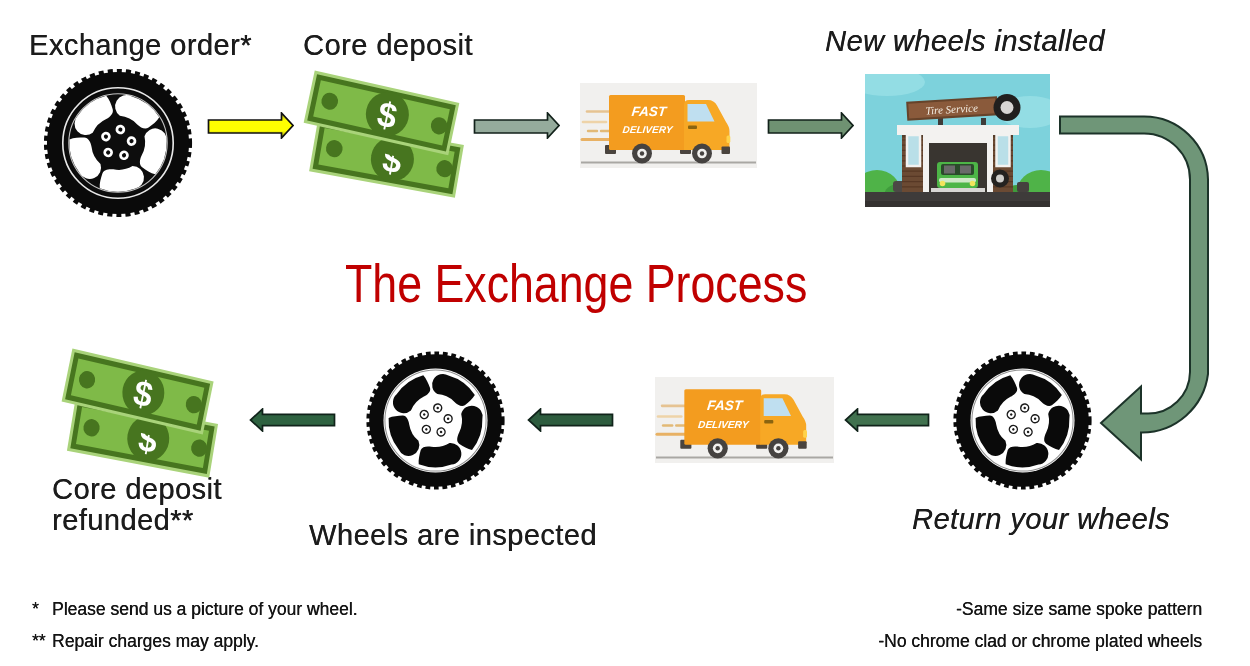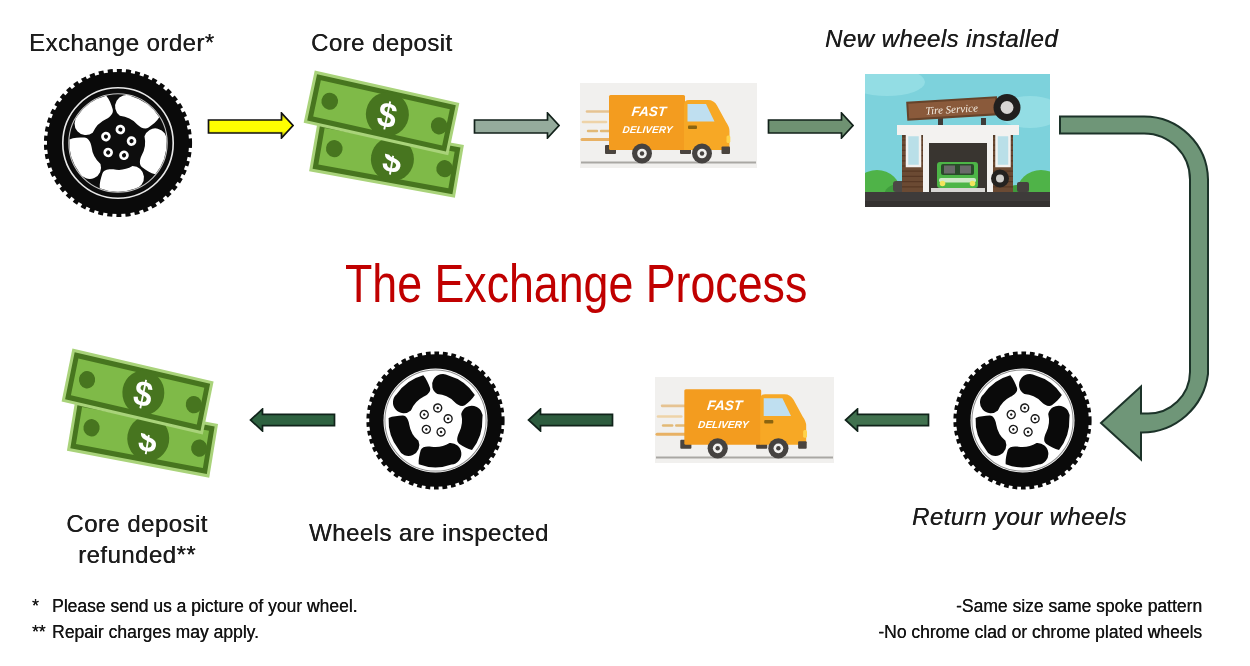--- a/index.html
+++ b/index.html
@@ -1,31 +1,31 @@
 <!DOCTYPE html>
 <html><head>
 <meta charset="utf-8">
 <style>
   html,body{margin:0;padding:0;}
   body{width:1250px;height:666px;background:#ffffff;position:relative;overflow:hidden;
        font-family:"Liberation Sans", sans-serif;}
   .abs{position:absolute;}
-  .lbl{position:absolute;color:#1c1c1c;font-size:24px;line-height:1.15;white-space:nowrap;letter-spacing:0.45px;text-shadow:0.35px 0 0 #1c1c1c;}
-  .fnote{position:absolute;color:#141414;font-size:17.5px;line-height:26px;white-space:nowrap;text-shadow:0.3px 0 0 #141414;}
+  .lbl{position:absolute;color:#1c1c1c;font-size:29px;line-height:1.15;white-space:nowrap;letter-spacing:0.45px;text-shadow:0.35px 0 0 #1c1c1c;}
+  .fnote{position:absolute;color:#141414;font-size:17.5px;line-height:32px;white-space:nowrap;text-shadow:0.3px 0 0 #141414;}
 </style>
 </head>
 <body>
 
 <div class="lbl" style="left:29px;top:29px;">Exchange order*</div>
-<div class="lbl" style="left:303px;top:29px;margin-left:8px;">Core deposit</div>
+<div class="lbl" style="left:303px;top:29px;">Core deposit</div>
 <div class="lbl" style="left:825px;top:25px;font-style:italic;">New wheels installed</div>
 
 <div class="abs" style="left:345px;top:254px;width:600px;color:#c00000;font-size:54px;line-height:1.1;transform:scaleX(0.828);transform-origin:0 0;">The Exchange Process</div>
 
-<div class="lbl" style="left:52px;top:508px;width:170px;text-align:center;white-space:normal;line-height:31px;">Core deposit refunded**</div>
+<div class="lbl" style="left:52px;top:474px;width:170px;white-space:normal;line-height:31px;">Core deposit refunded**</div>
 <div class="lbl" style="left:309px;top:503px;margin-top:16px;">Wheels are inspected</div>
 <div class="lbl" style="left:912px;top:503px;font-style:italic;">Return your wheels</div>
 
 <div class="fnote" style="left:32px;top:593px;"><span style="display:inline-block;width:20px;">*</span>Please send us a picture of your wheel.<br><span style="display:inline-block;width:20px;">**</span>Repair charges may apply.</div>
 <div class="fnote" style="left:863px;top:593px;text-align:right;"><span style="display:inline-block;width:21px;">-</span>Same size same spoke pattern<br><span style="display:inline-block;width:21px;">-</span>No chrome clad or chrome plated wheels</div>
 
 <svg class="abs" style="left:36px;top:61px;" width="164" height="164" viewBox="0 0 150 150">
   <circle cx="75" cy="75" r="65.5" fill="none" stroke="#0a0a0a" stroke-width="4.5" stroke-dasharray="4.6 3.7"></circle>
   <circle cx="75" cy="75" r="65" fill="#0a0a0a"></circle>
   <circle cx="75" cy="75" r="50.5" fill="none" stroke="#e8e8e8" stroke-width="1.5"></circle>

